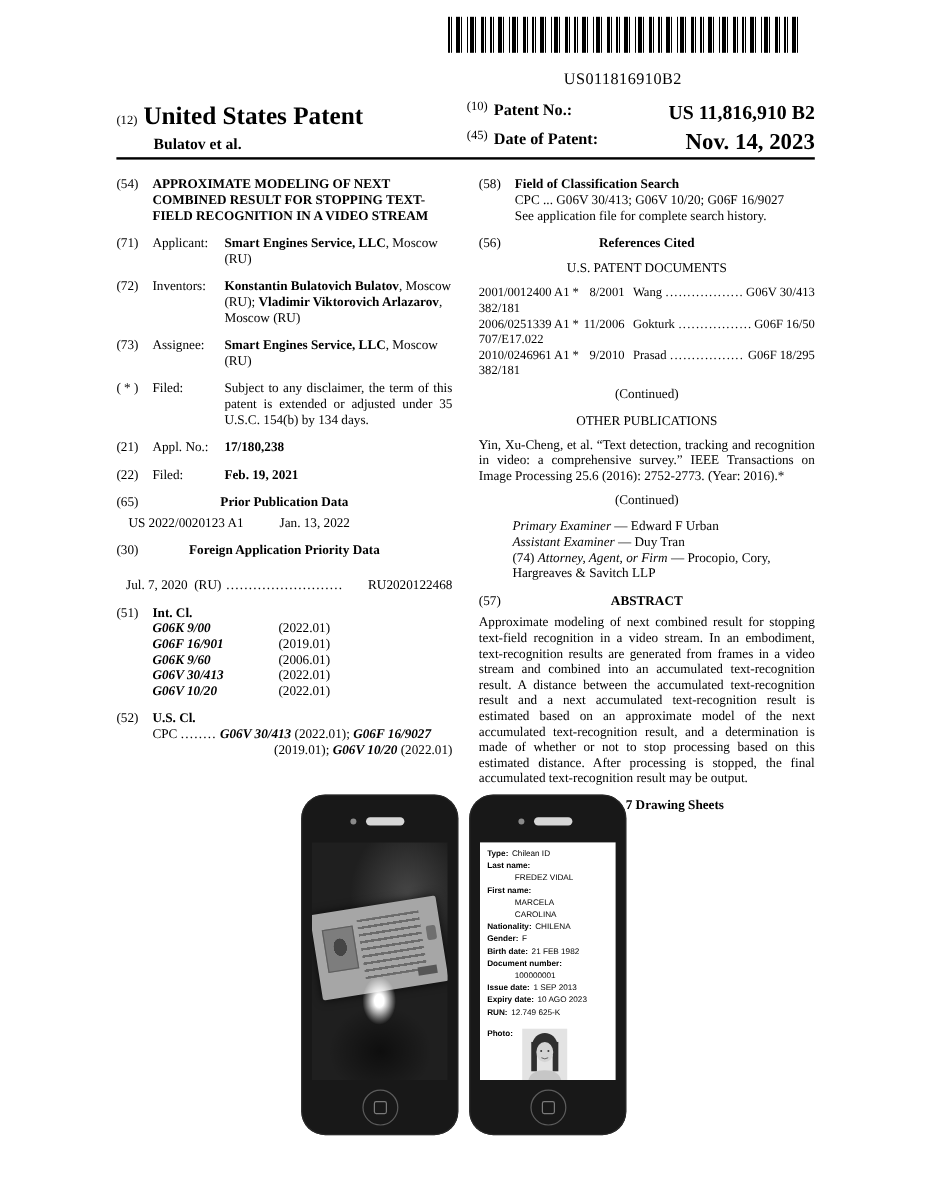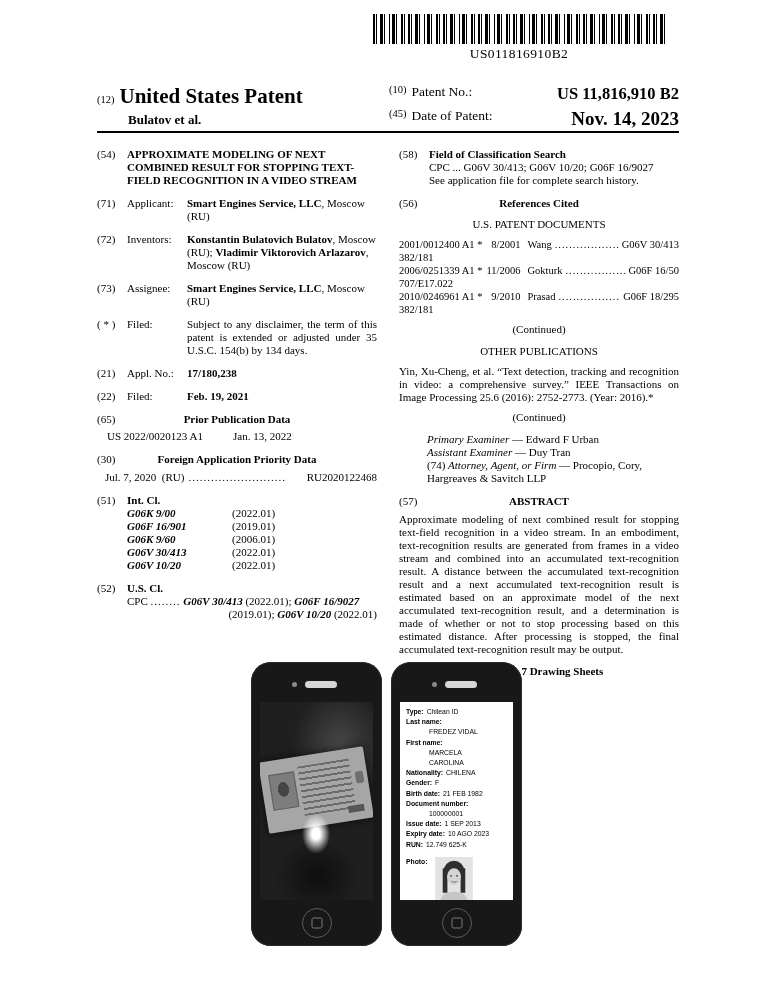--- a/index.html
+++ b/index.html
@@ -8,31 +8,31 @@
 
   
   .barcode { position:absolute; top:14px; left:373px; width:292px; text-align:center; }
   .bars { height:30px; background-color:#fff;
     background-image: repeating-linear-gradient(90deg,
       #000 0 2px, #fff 2px 3px, #000 3px 4px, #fff 4px 7px,
       #000 7px 10px, #fff 10px 11px, #000 11px 12px, #fff 12px 16px,
       #000 16px 17px, #fff 17px 19px, #000 19px 22px, #fff 22px 23px,
       #000 23px 24px, #fff 24px 28px, #000 28px 30px, #fff 30px 31px,
       #000 31px 32px, #fff 32px 35px); }
-  .barcode-label { font-size:13.5px; margin-top:2px; letter-spacing:.4px; }
+  .barcode-label { font-size:13.5px; margin-top:14px; letter-spacing:.4px; }
 
   
   .header { position:absolute; top:84px; left:97px; width:582px;
             display:flex; justify-content:space-between; }
   .small-num { font-size:10.5px; }
   .us-title { font-size:21px; font-weight:bold; margin-left:5px; }
   .authors { font-size:13px; font-weight:bold; margin-left:31px; margin-top:3px; }
   .header-right { width:290px; }
   .hr-row { display:flex; align-items:flex-start; margin-bottom:4px; }
-  .hr-label { font-size:13.5px; font-weight:normal; margin-left:5px; }
+  .hr-label { font-size:13.5px; font-weight:bold; margin-left:5px; }
   .hr-val1 { font-size:16.5px; font-weight:bold; margin-left:auto; }
   .hr-val2 { font-size:19px; font-weight:bold; margin-left:auto; }
   .rule { position:absolute; top:131px; left:97px; width:582px; height:2px; background:#000; }
 
   
   .columns { position:absolute; top:148px; left:97px; width:582px;
              display:flex; gap:22px; font-size:11px; line-height:13px; }
   .col { width:280px; flex:none; }
   .sec { display:flex; margin-bottom:10px; }
   .num { width:30px; flex:none; }
@@ -43,21 +43,21 @@
   .val { flex:1; }
   .just { text-align:justify; }
   b { font-weight:bold; }
   .bi { font-weight:bold; font-style:italic; }
 
   .headed { display:block; position:relative; margin-bottom:10px; }
   .abs-num { position:absolute; left:0; top:0; }
   .heading-c { text-align:center; font-weight:bold; }
   .publine { margin-top:4px; padding-left:10px; }
   .publine .sp { display:inline-block; width:30px; }
-  .fline { display:flex; margin-top:5px; padding-left:8px; white-space:nowrap; }
+  .fline { display:flex; margin-top:16px; padding-left:8px; white-space:nowrap; }
   .fline .dots { flex:1; overflow:hidden; margin:0 4px; letter-spacing:1px; }
   .icl-row { display:flex; }
   .icl-code { width:105px; flex:none; }
   .cpc-l1 { white-space:nowrap; }
   .cpc-l2 { text-align:right; white-space:nowrap; }
   .cpc-dots { letter-spacing:1px; }
 
   
   .ref-row { margin:0; }
   .ref-l1 { display:flex; white-space:nowrap; font-size:10.5px; }

